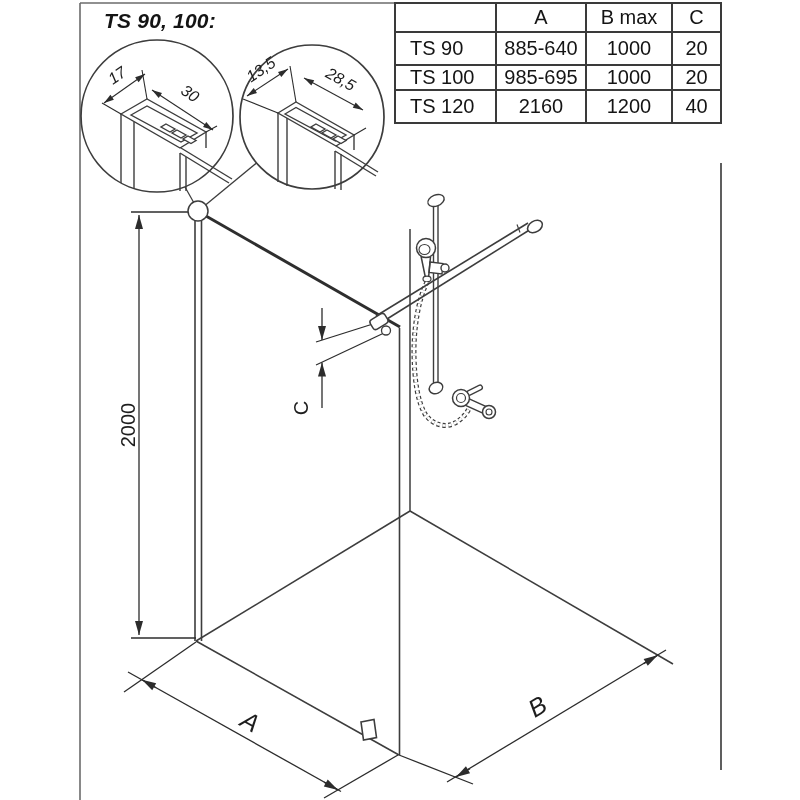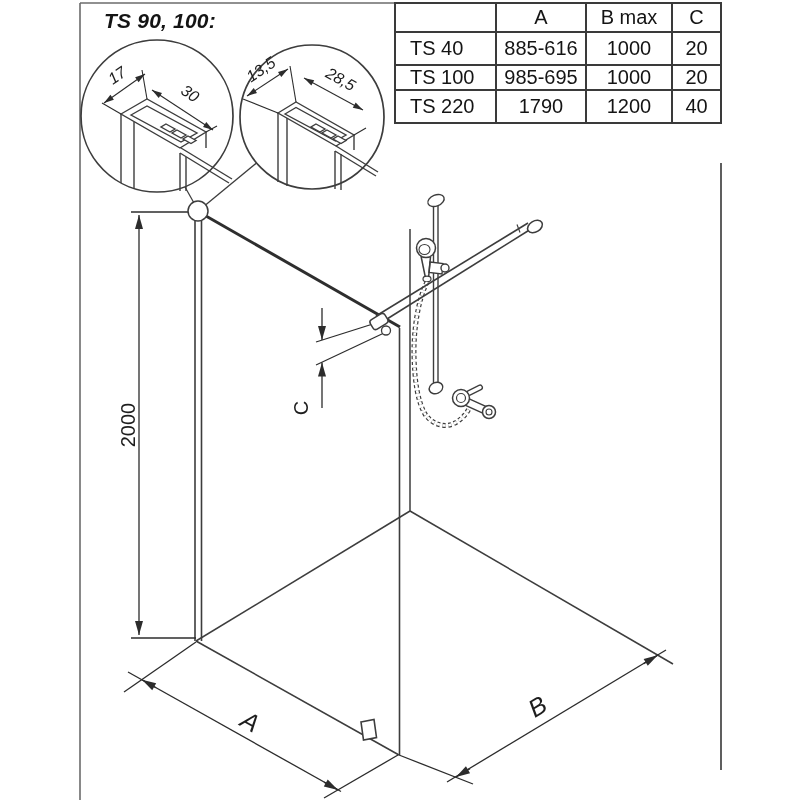--- a/index.html
+++ b/index.html
@@ -207,33 +207,33 @@
         <col style="width:49px">
     </colgroup>
     <tbody>
         <tr style="height:29px">
       <th></th>
       <th>A</th>
       <th>B max</th>
       <th>C</th>
     </tr>
     <tr style="height:33px">
-      <td class="rowlabel">TS 40</td>
-      <td>885-616</td>
+      <td class="rowlabel">TS 90</td>
+      <td>885-640</td>
       <td>1000</td>
       <td>20</td>
     </tr>
     <tr style="height:24px">
       <td class="rowlabel">TS 100</td>
       <td>985-695</td>
       <td>1000</td>
       <td>20</td>
     </tr>
     <tr style="height:33px">
-      <td class="rowlabel">TS 220</td>
-      <td>1790</td>
+      <td class="rowlabel">TS 120</td>
+      <td>2160</td>
       <td>1200</td>
       <td>40</td>
     </tr>
   </tbody>
     </table>
 
 </div>
 
 </body></html>

